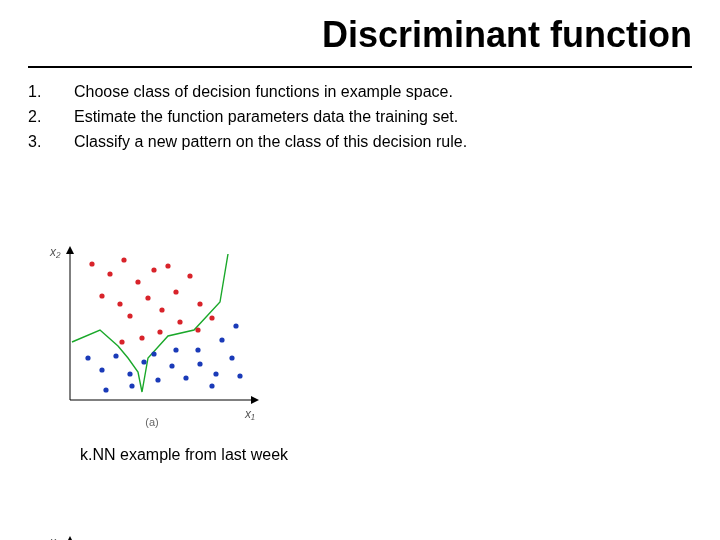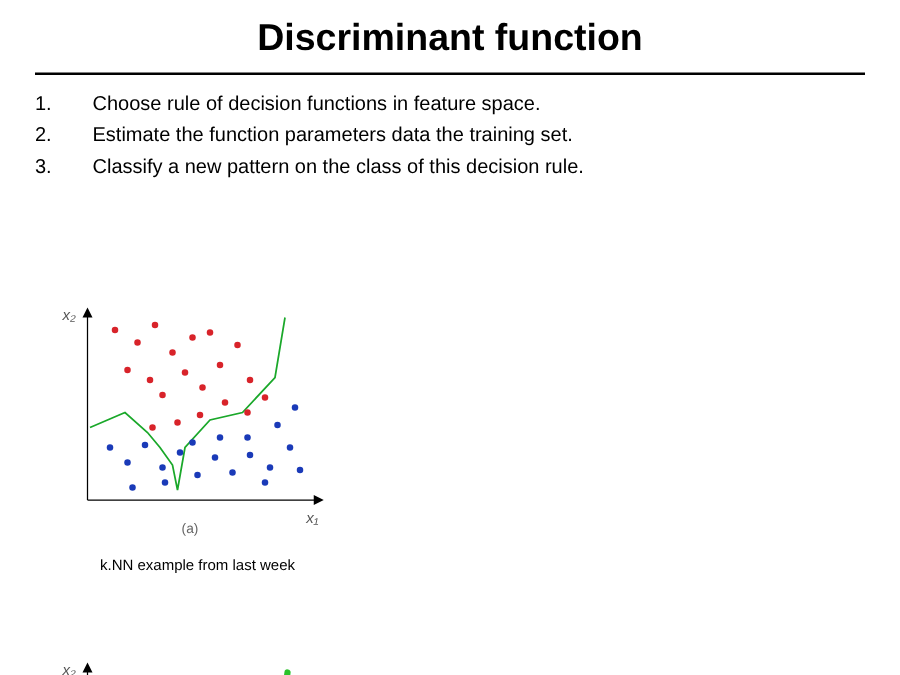--- a/index.html
+++ b/index.html
@@ -1,41 +1,41 @@
 <!DOCTYPE html>
 <html><head>
 <meta charset="utf-8">
 <style>
   * { margin: 0; padding: 0; box-sizing: border-box; }
   html, body { width: 720px; height: 540px; background: #fff; font-family: Arial, Helvetica, sans-serif; color: #000; }
   .slide { width: 720px; height: 540px; position: relative; padding: 14px 28px 0 28px; }
-  .title { font-size: 30px; text-align: center; margin-bottom: 10px; }
+  .title { font-size: 36px; text-align: right; margin-bottom: 10px; }
   .rule { border: none; border-top: 2px solid #000; margin: 0 0 12px 0; }
   .steps { font-size: 16px; line-height: 1.55; }
   .step-row { display: flex; }
   .step-num { width: 46px; flex: 0 0 46px; }
   .step-text { flex: 1; }
   .figs { position: absolute; top: 240px; left: 40px; right: 20px; display: flex; gap: 64px; flex-direction: column; }
   .fig { display: flex; flex-direction: column; align-items: flex-start; }
   .fig svg { display: block; }
-  .caption { font-size: 12px; line-height: 1.35; margin-top: 14px; margin-left: 40px; }
+  .caption { font-size: 16px; line-height: 1.35; margin-top: 14px; margin-left: 40px; }
   .caption .line2 { display: block; }
 </style>
 </head>
 <body>
 
 <div class="slide">
 
   <h1 class="title">Discriminant function</h1>
   <hr class="rule">
 
   <div class="steps">
     <div class="step-row">
       <div class="step-num">1.</div>
-      <div class="step-text">Choose rule of decision functions in feature space.</div>
+      <div class="step-text">Choose class of decision functions in example space.</div>
     </div>
     <div class="step-row">
       <div class="step-num">2.</div>
       <div class="step-text">Estimate the function parameters data the training set.</div>
     </div>
     <div class="step-row">
       <div class="step-num">3.</div>
       <div class="step-text">Classify a new pattern on the class of this decision rule.</div>
     </div>
   </div>

